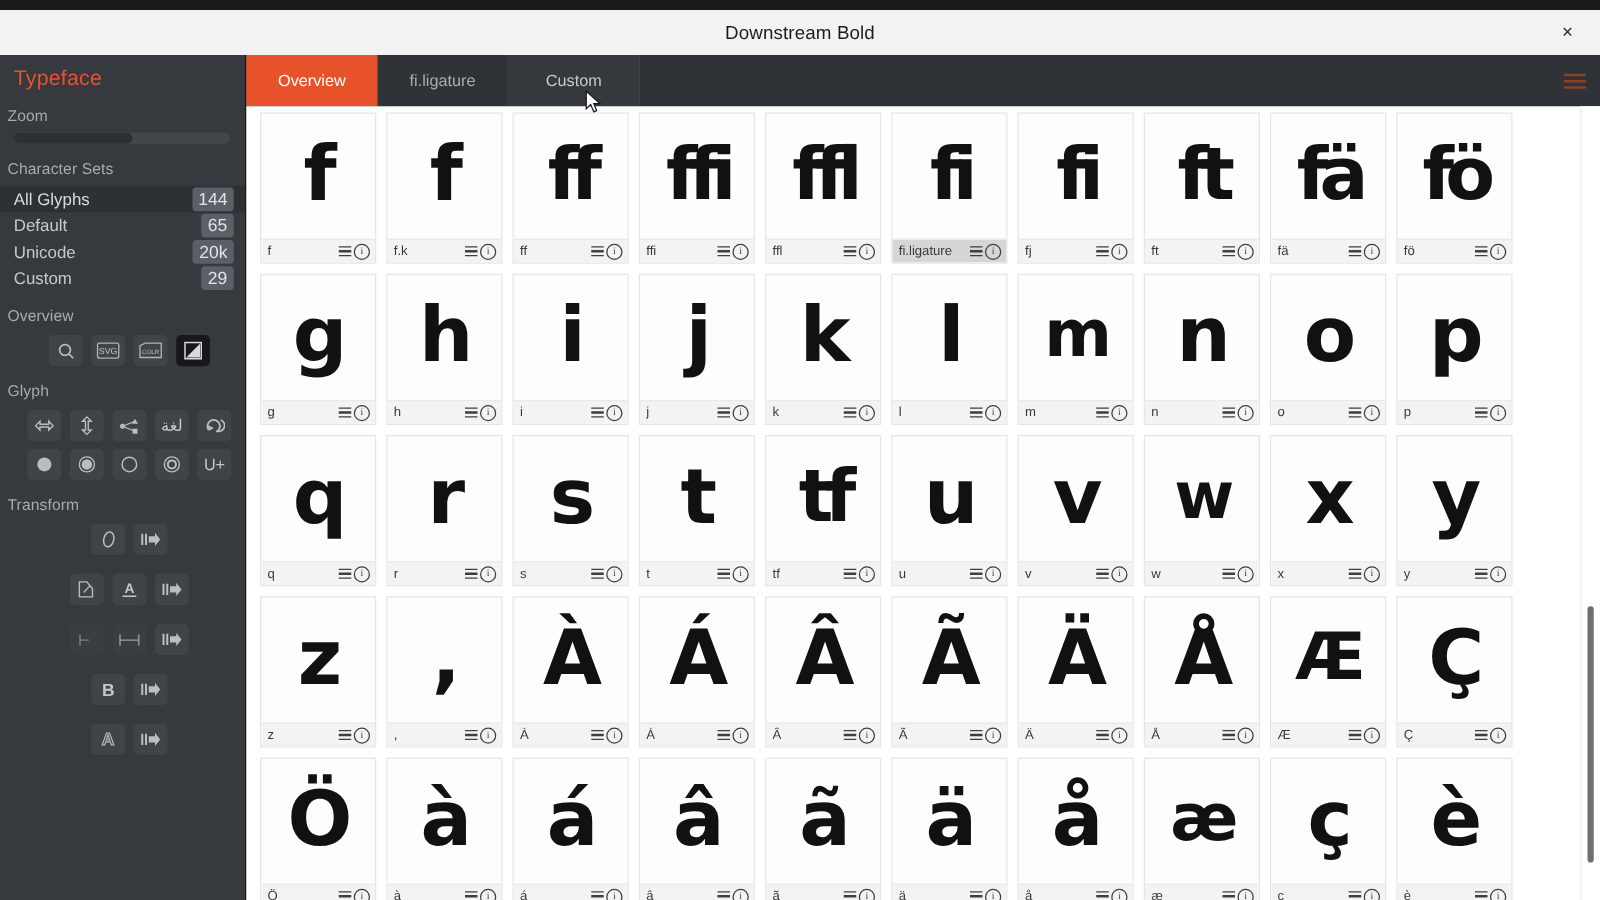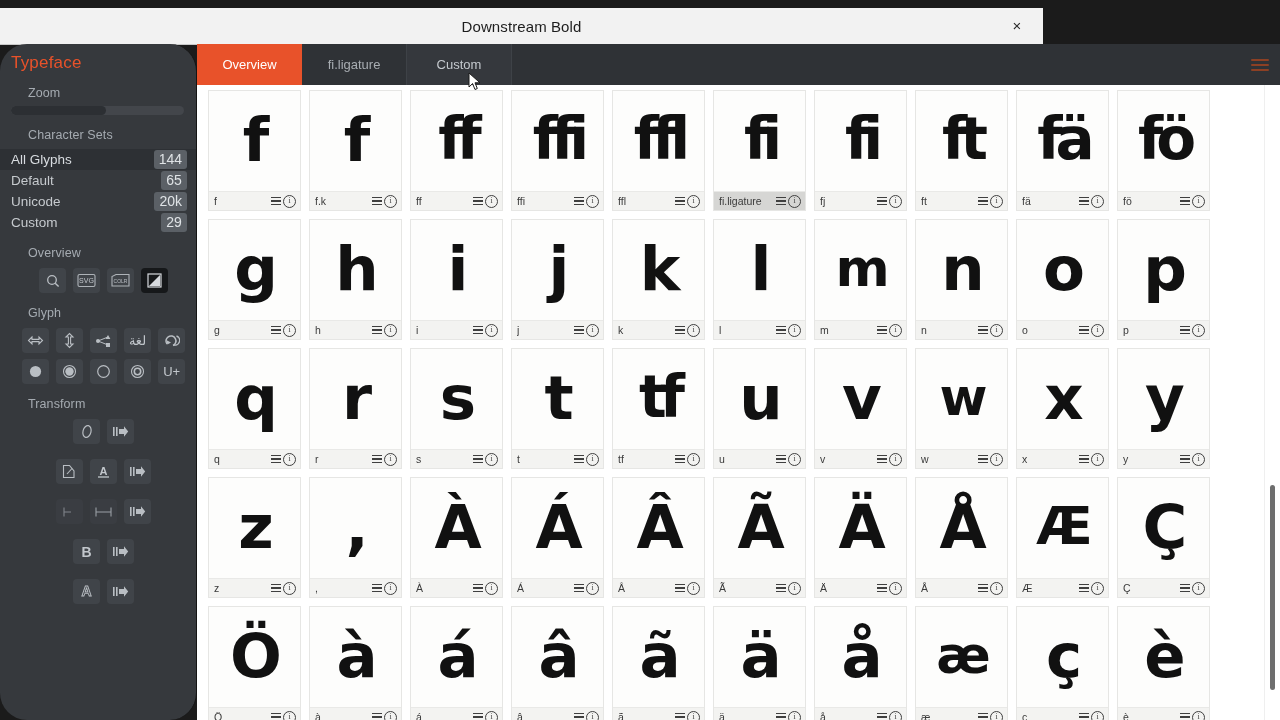--- a/index.html
+++ b/index.html
@@ -12,21 +12,21 @@
   #app {
     position: relative;
     width: 1280px; height: 720px;
     background: #1b1b1b;
     overflow: hidden;
   }
 
   
   .titlebar {
     position: absolute; left: 0; top: 8px;
-    width: 1043px; height: 36px;
+    width: 1280px; height: 36px;
     background: #f2f2f2;
     border-bottom: 1px solid #c9c9c9;
     display: flex; align-items: center; justify-content: center;
   }
   .titlebar .title {
     font-size: 15px; color: #1d1d1d; letter-spacing: .1px;
   }
   .titlebar .close-btn {
     position: absolute; right: 6px; top: 0;
     width: 40px; height: 35px;
@@ -37,32 +37,31 @@
 
   
   .sidebar {
     position: absolute; left: 0; top: 44px;
     width: 197px; height: 676px;
     background: #36393d;
     border-right: 1px solid #141414;
     box-sizing: border-box;
     color: #b6bbc0;
     overflow: hidden;
-    border-radius: 27px;
   }
   .brand {
     color: #e8522a;
     font-size: 17px;
     padding: 9px 0 0 11px;
     letter-spacing: .2px;
   }
   .sec-label {
     font-size: 12.5px;
     color: #a5abb1;
-    padding: 13px 0 5px 28px;
+    padding: 13px 0 5px 6px;
     letter-spacing: .1px;
   }
   .zoom-slider {
     margin: 1px 12px 0 11px;
     height: 9px;
     border-radius: 5px;
     background: #43464b;
     position: relative;
     overflow: hidden;
     cursor: pointer;

